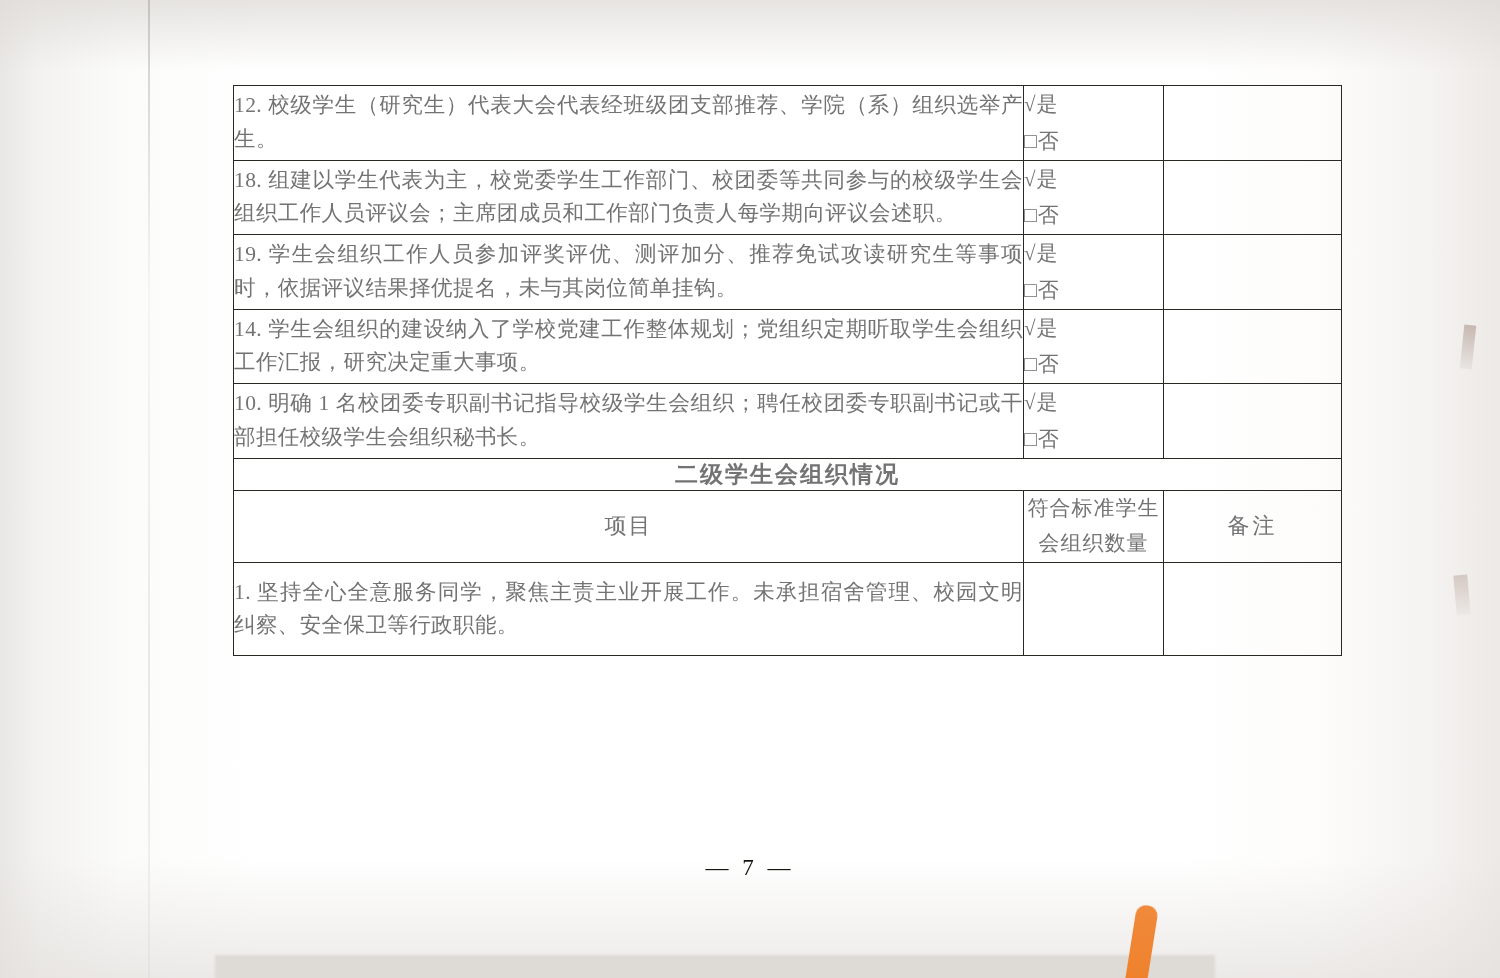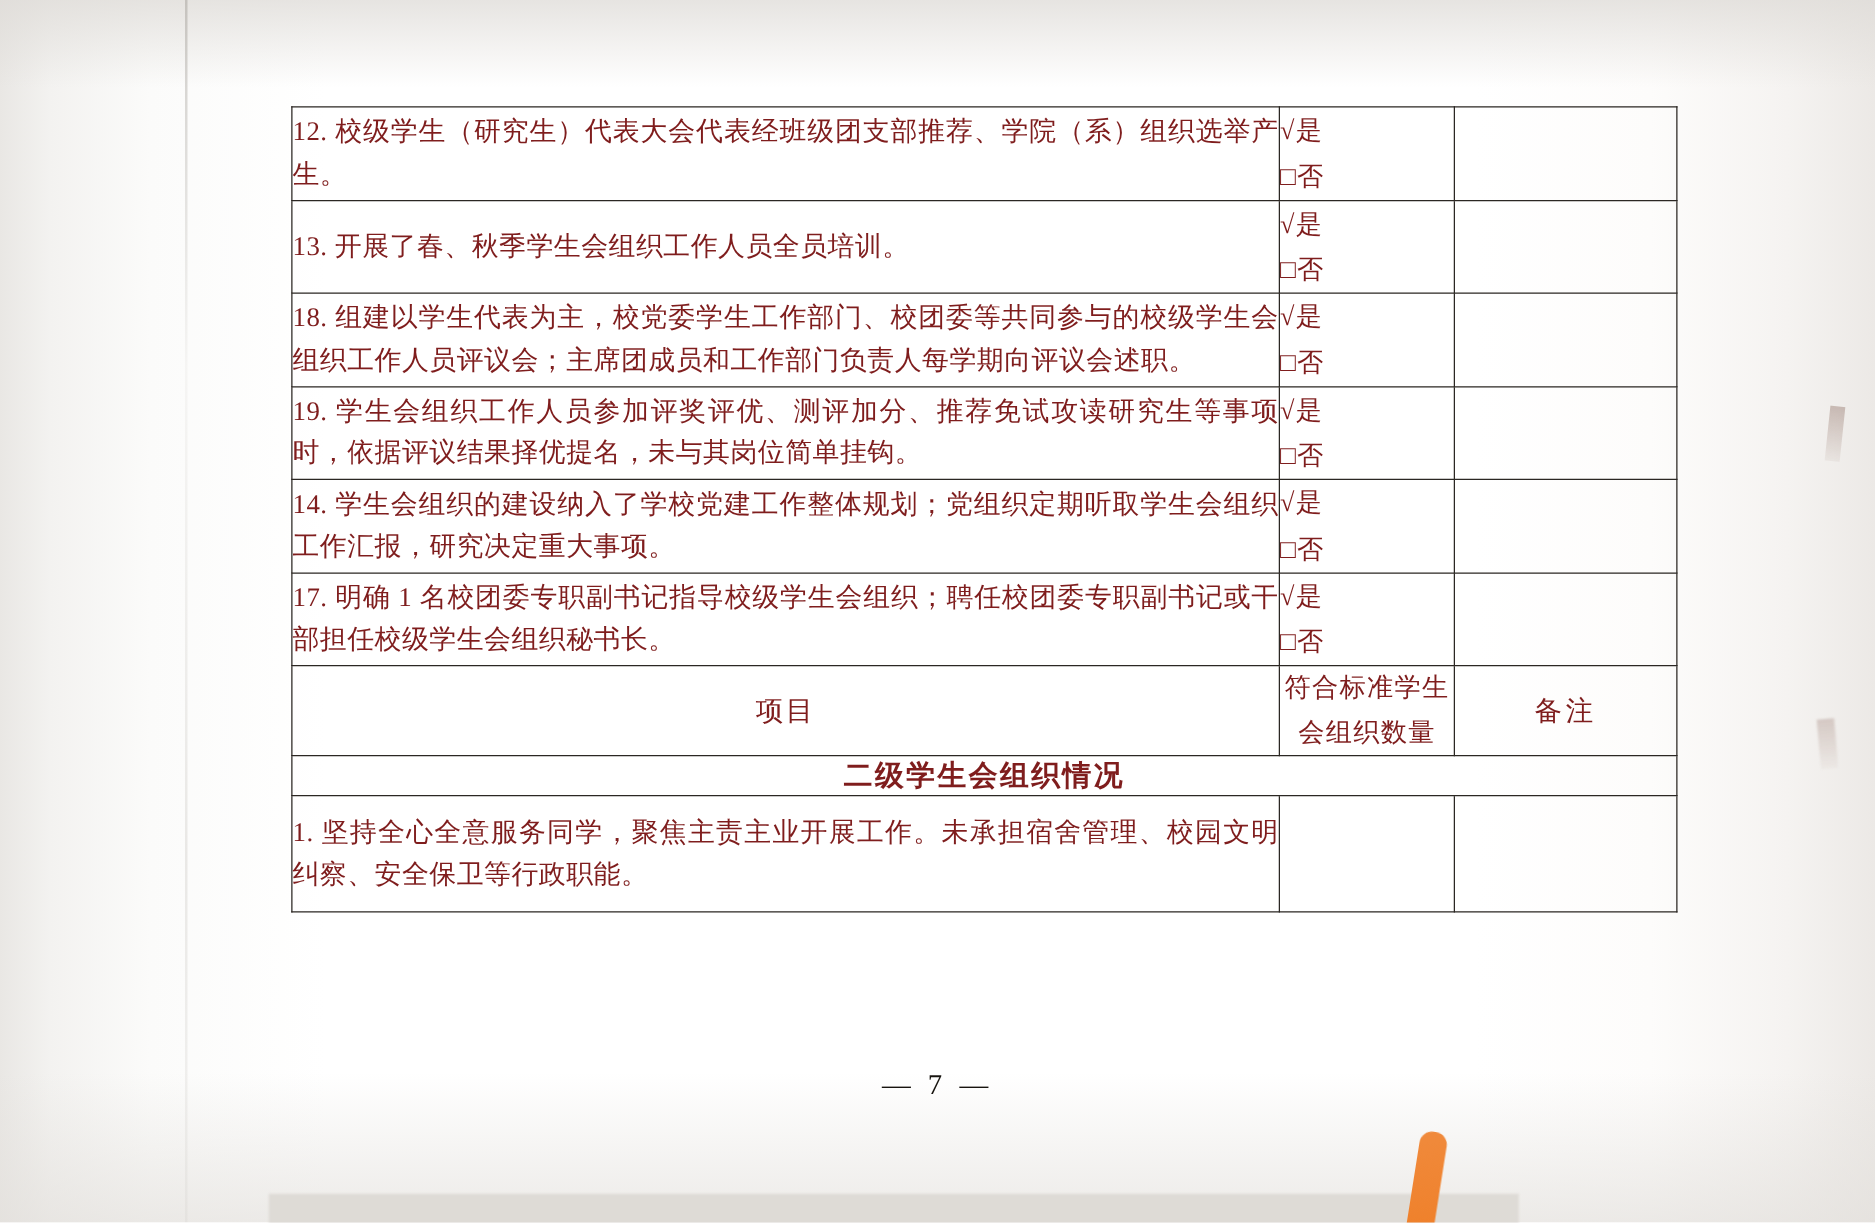--- a/index.html
+++ b/index.html
@@ -83,21 +83,21 @@
     z-index: 2;
   }
 
   table.form-table {
     position: absolute;
     left: 233px;
     top: 85px;
     width: 1108px;
     border-collapse: collapse;
     table-layout: fixed;
-    color: #7f1d1d;
+    color: #737373;
   }
   table.form-table td {
     border: 1.6px solid #2b2723;
     padding: 0;
     vertical-align: middle;
   }
 
   .col-item { width: 790px; }
   .col-ans  { width: 140px; }
   .col-note { width: 178px; }
@@ -190,28 +190,20 @@
     <tbody>
       <tr>
         <td class="item-cell">12. 校级学生（研究生）代表大会代表经班级团支部推荐、学院（系）组织选举产生。</td>
         <td class="ans-cell">
           <div class="ans-line">√是</div>
           <div class="ans-line">□否</div>
         </td>
         <td class="note-cell"></td>
       </tr>
 
-      <tr>
-        <td class="item-cell">13. 开展了春、秋季学生会组织工作人员全员培训。</td>
-        <td class="ans-cell">
-          <div class="ans-line">√是</div>
-          <div class="ans-line">□否</div>
-        </td>
-        <td class="note-cell"></td>
-      </tr>
 
       <tr>
         <td class="item-cell">18. 组建以学生代表为主，校党委学生工作部门、校团委等共同参与的校级学生会组织工作人员评议会；主席团成员和工作部门负责人每学期向评议会述职。</td>
         <td class="ans-cell">
           <div class="ans-line">√是</div>
           <div class="ans-line">□否</div>
         </td>
         <td class="note-cell"></td>
       </tr>
 
@@ -227,42 +219,42 @@
       <tr>
         <td class="item-cell">14. 学生会组织的建设纳入了学校党建工作整体规划；党组织定期听取学生会组织工作汇报，研究决定重大事项。</td>
         <td class="ans-cell">
           <div class="ans-line">√是</div>
           <div class="ans-line">□否</div>
         </td>
         <td class="note-cell"></td>
       </tr>
 
       <tr>
-        <td class="item-cell">17. 明确 1 名校团委专职副书记指导校级学生会组织；聘任校团委专职副书记或干部担任校级学生会组织秘书长。</td>
-        <td class="ans-cell">
-          <div class="ans-line">√是</div>
-          <div class="ans-line">□否</div>
-        </td>
-        <td class="note-cell"></td>
+        <td class="item-cell">10. 明确 1 名校团委专职副书记指导校级学生会组织；聘任校团委专职副书记或干部担任校级学生会组织秘书长。</td>
+        <td class="ans-cell">
+          <div class="ans-line">√是</div>
+          <div class="ans-line">□否</div>
+        </td>
+        <td class="note-cell"></td>
+      </tr>
+
+      <tr>
+        <td class="section-cell" colspan="3">二级学生会组织情况</td>
       </tr>
 
       <tr>
         <td class="head-item">项目</td>
         <td class="head-center">
           <div>符合标准学生</div>
           <div>会组织数量</div>
         </td>
         <td class="head-note">备注</td>
       </tr>
 
       <tr>
-        <td class="section-cell" colspan="3">二级学生会组织情况</td>
-      </tr>
-
-      <tr>
         <td class="item-cell tall-cell">1. 坚持全心全意服务同学，聚焦主责主业开展工作。未承担宿舍管理、校园文明纠察、安全保卫等行政职能。</td>
         <td class="note-cell tall-cell"></td>
         <td class="note-cell tall-cell"></td>
       </tr>
     </tbody>
   </table>
 
   <div class="page-number">— 7 —</div>
 
 </div>

